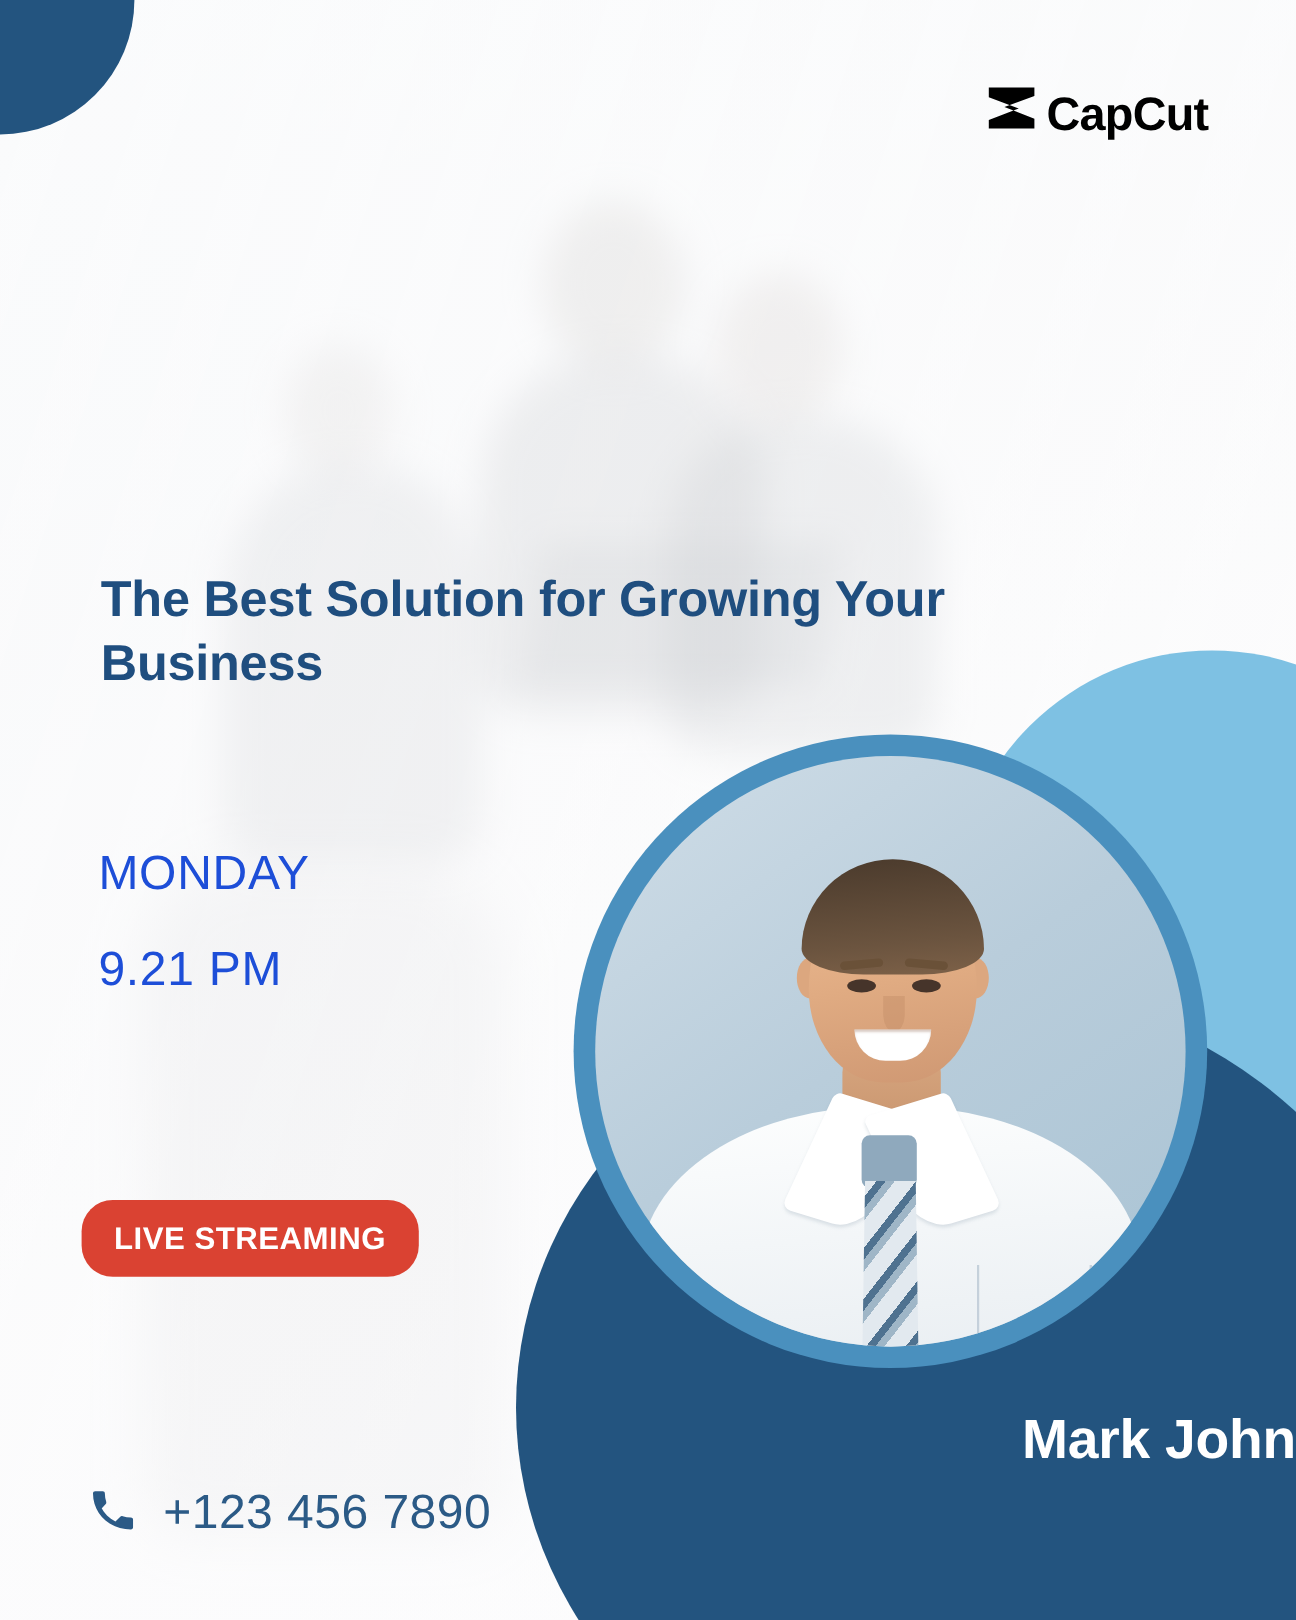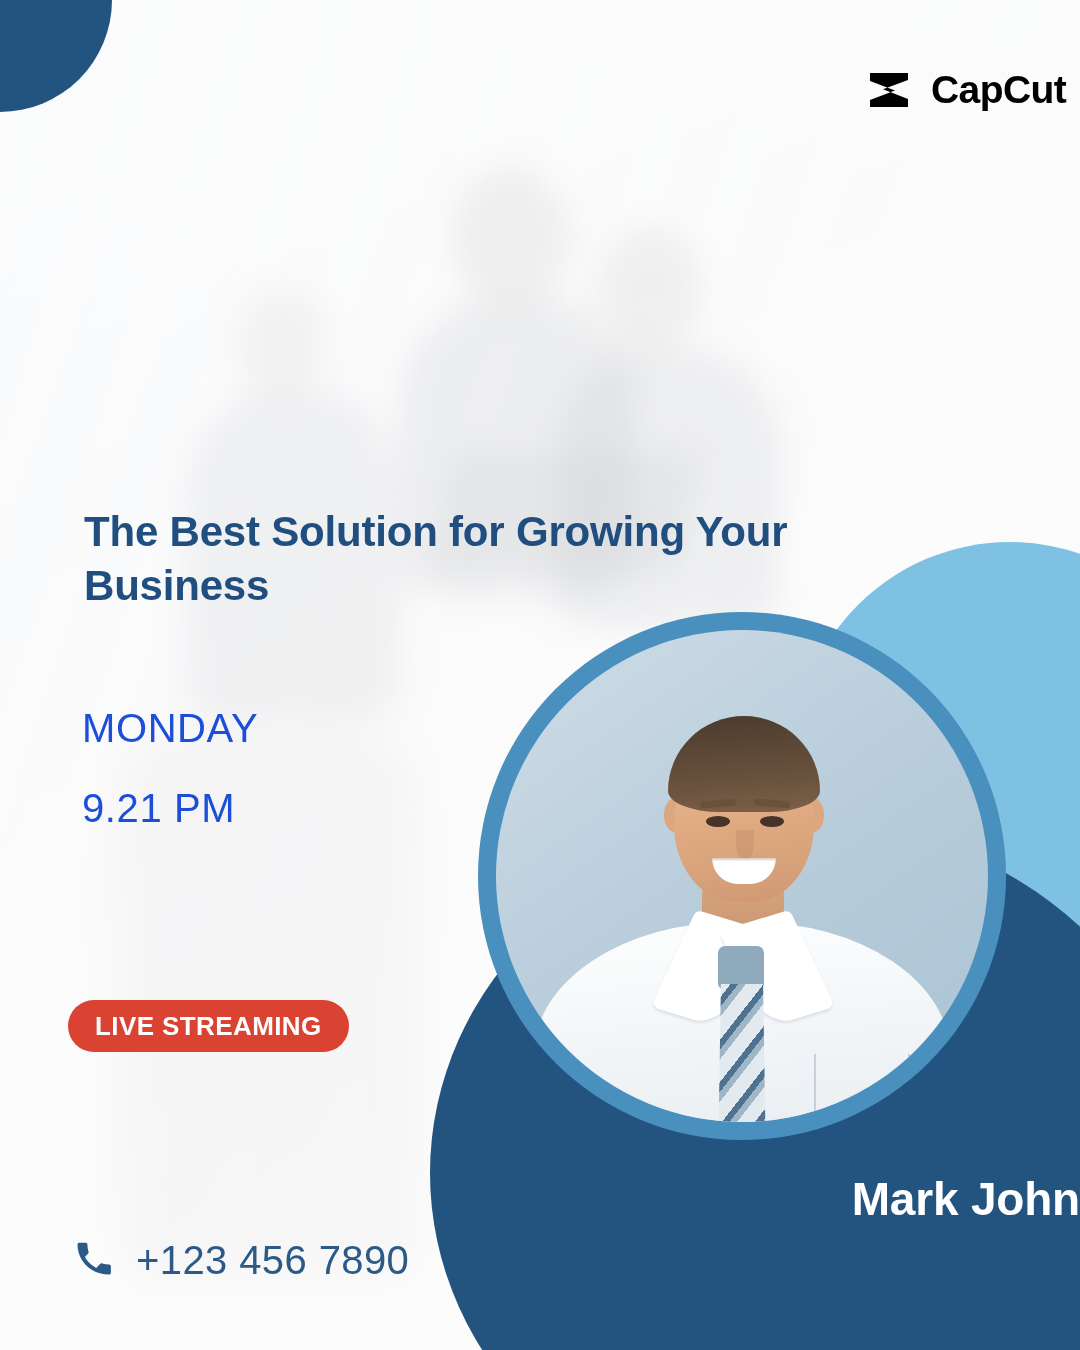--- a/index.html
+++ b/index.html
@@ -82,25 +82,25 @@
     left: 430px;
     top: 823px;
     width: 760px;
     height: 700px;
     border-radius: 50%;
   }
 
   
   .logo {
     position: absolute;
-    left: 866px;
+    left: 820px;
     top: 70px;
     display: flex;
-    align-items: flex-start;
-    gap: 19px;
+    align-items: flex-end;
+    gap: 6px;
   }
   .logo-text {
     font-size: 39px;
     font-weight: 700;
     color: #000000;
     letter-spacing: -0.6px;
     line-height: 1;
   }
 
   
@@ -142,21 +142,21 @@
     letter-spacing: 0.6px;
   }
   .date-block div { margin-bottom: 35px; }
   .date-block div:last-child { margin-bottom: 0; }
 
   
   .live-badge {
     position: absolute;
     left: 68px;
     top: 1000px;
-    height: 52px;
+    height: 64px;
     padding: 0 27px;
     display: inline-flex;
     align-items: center;
     border-radius: 26px;
     background: #da4232;
     color: #ffffff;
     font-size: 26px;
     font-weight: 700;
     letter-spacing: 0.4px;
   }
@@ -317,21 +317,21 @@
   <div class="logo">
     <span>
       <svg width="46" height="40" viewBox="0 0 46 40" aria-hidden="true">
         <path d="M4 3 L42 3 L42 10 L17 19.2 L42 29 L42 37 L4 37 L4 30 L29 20.4 L4 11 Z" fill="#000"></path>
       </svg>
     </span>
     <span class="logo-text">CapCut</span>
   </div>
 
 
-  <div class="subtitle" style="color: rgb(31, 78, 127); margin-top: 33px;">The Best Solution for Growing Your Business</div>
+  <div class="subtitle" style="color: rgb(31, 78, 127);">The Best Solution for Growing Your Business</div>
 
   <div class="date-block" style="color: #1d4ed8;">
     <div>MONDAY</div>
     <div>9.21 PM</div>
   </div>
 
   <div class="live-badge" style="background: rgb(218, 66, 50);">LIVE STREAMING</div>
 
   <div class="phone-row">
     <span>

